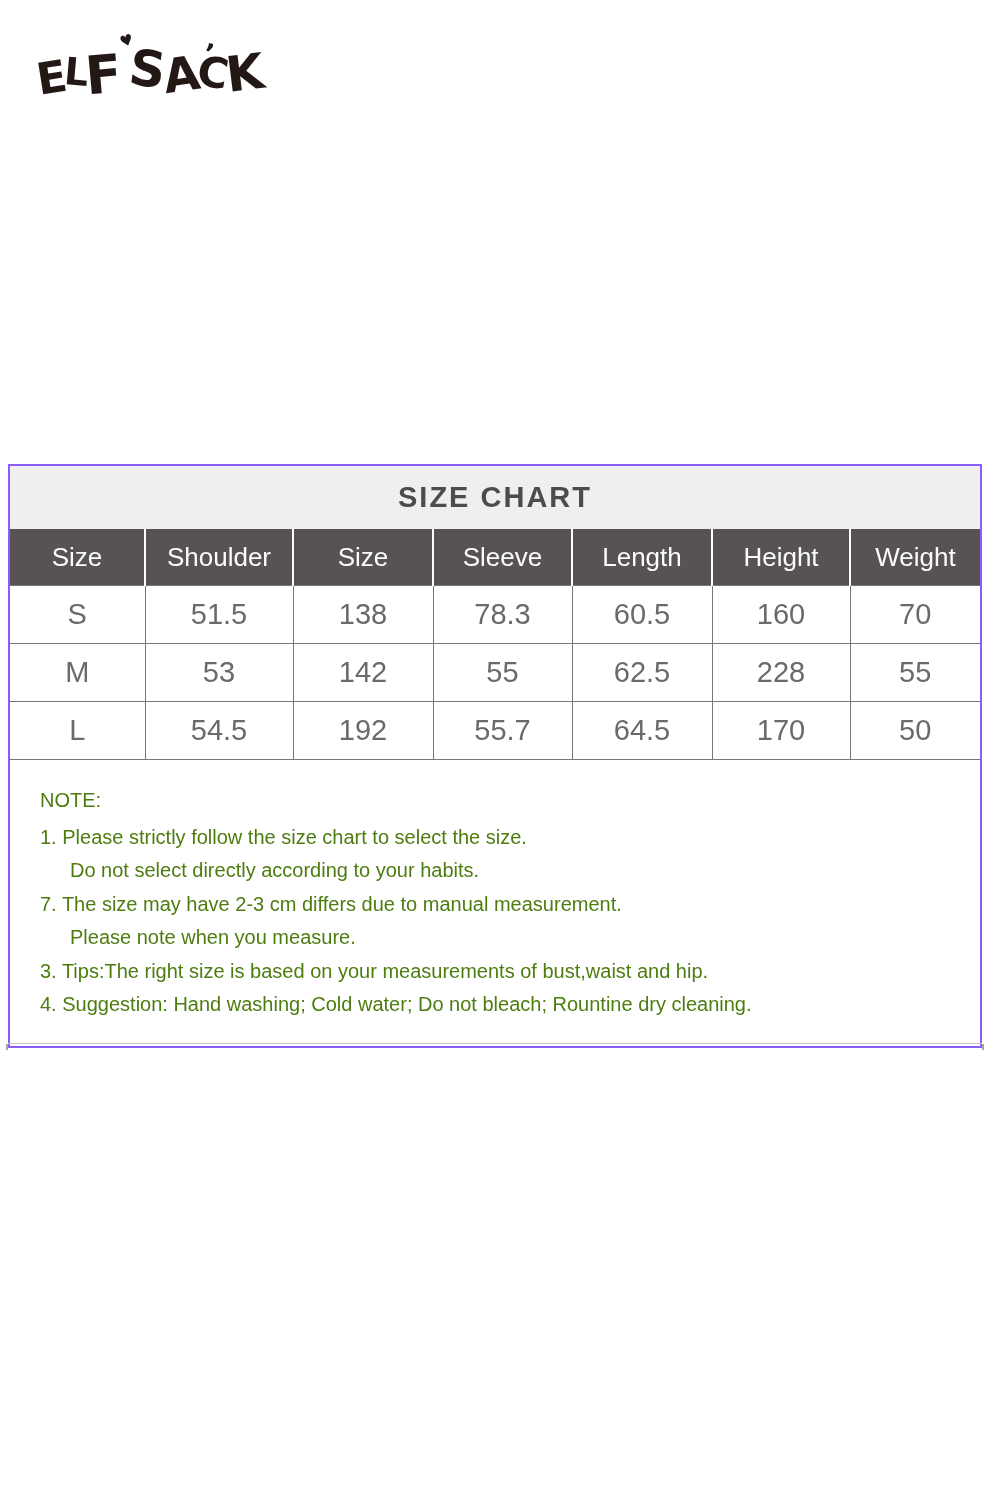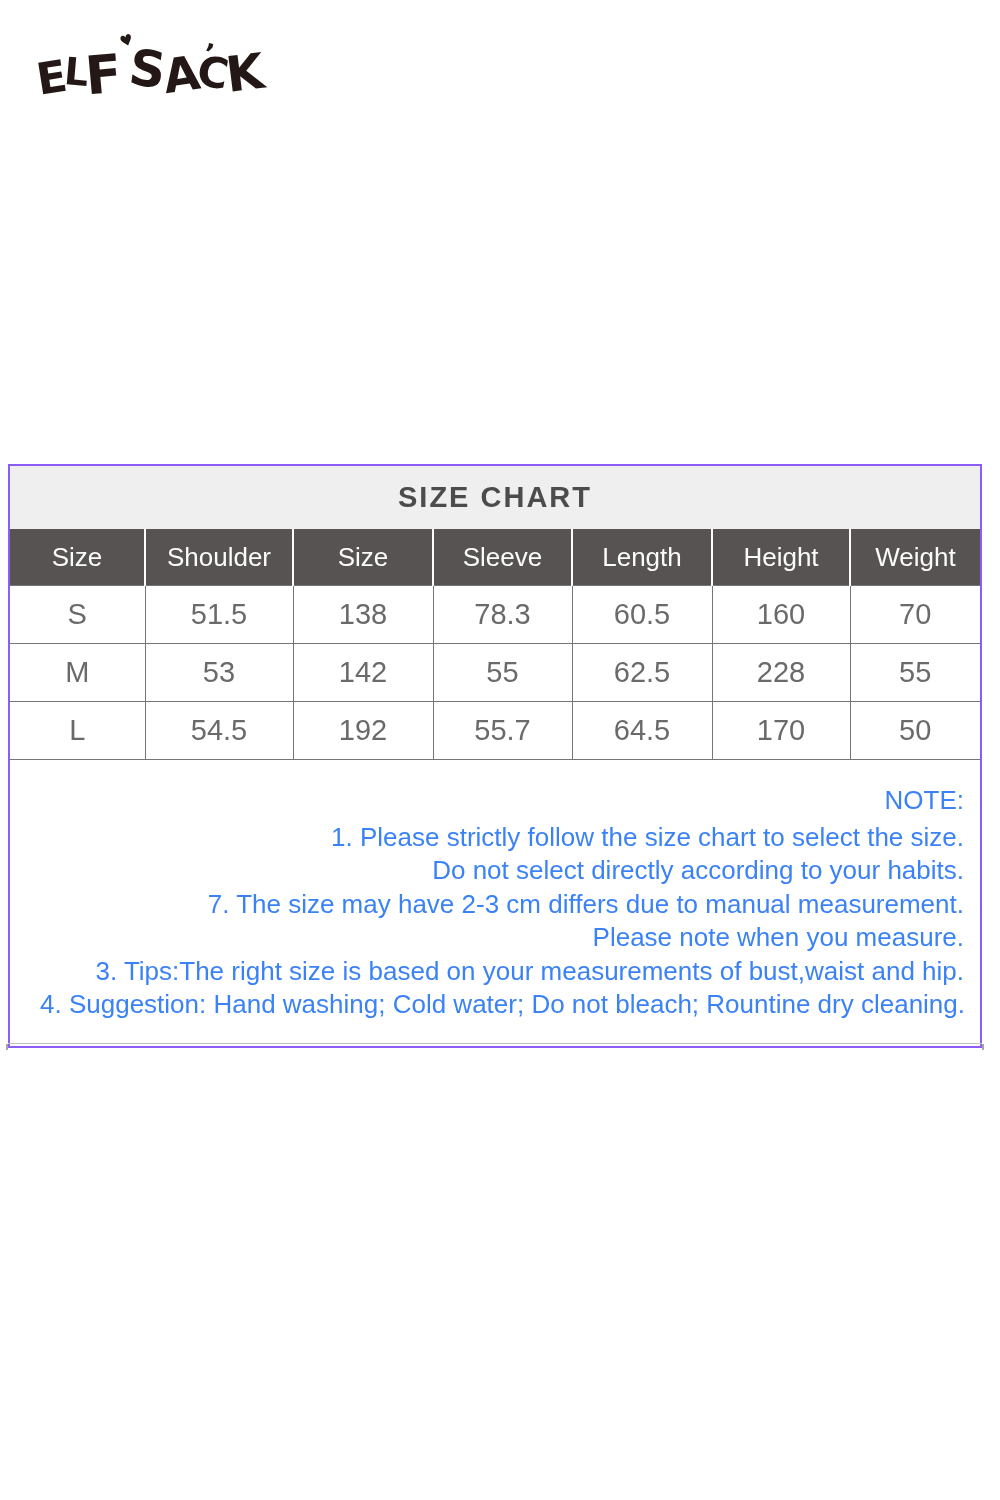--- a/index.html
+++ b/index.html
@@ -97,25 +97,24 @@
     border: 1px solid #767676;
   }
 
   tr.note-row td {
     background: #ffffff;
     vertical-align: top;
     padding: 24px 16px 18px 30px;
     height: 244px;
   }
   .note-line {
-    font-size: 26px;
+    font-size: 20px;
     line-height: 33.5px;
-    color: #3b82f6;
+    color: #4d7c0f;
     white-space: nowrap;
-    text-align: right;
   }
   .note-heading { margin-bottom: 3px; }
   .note-line.indent { padding-left: 30px; }
 
   
   .bottom-artifact {
     position: absolute;
     left: 8px;
     top: 1043px;
     width: 974px;

